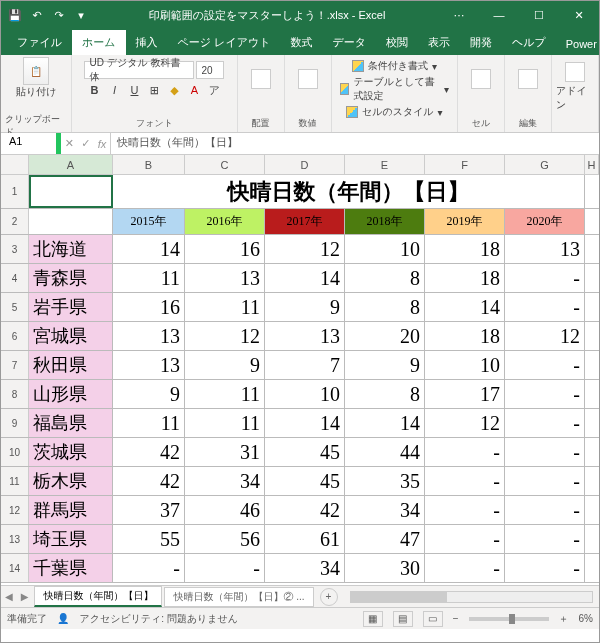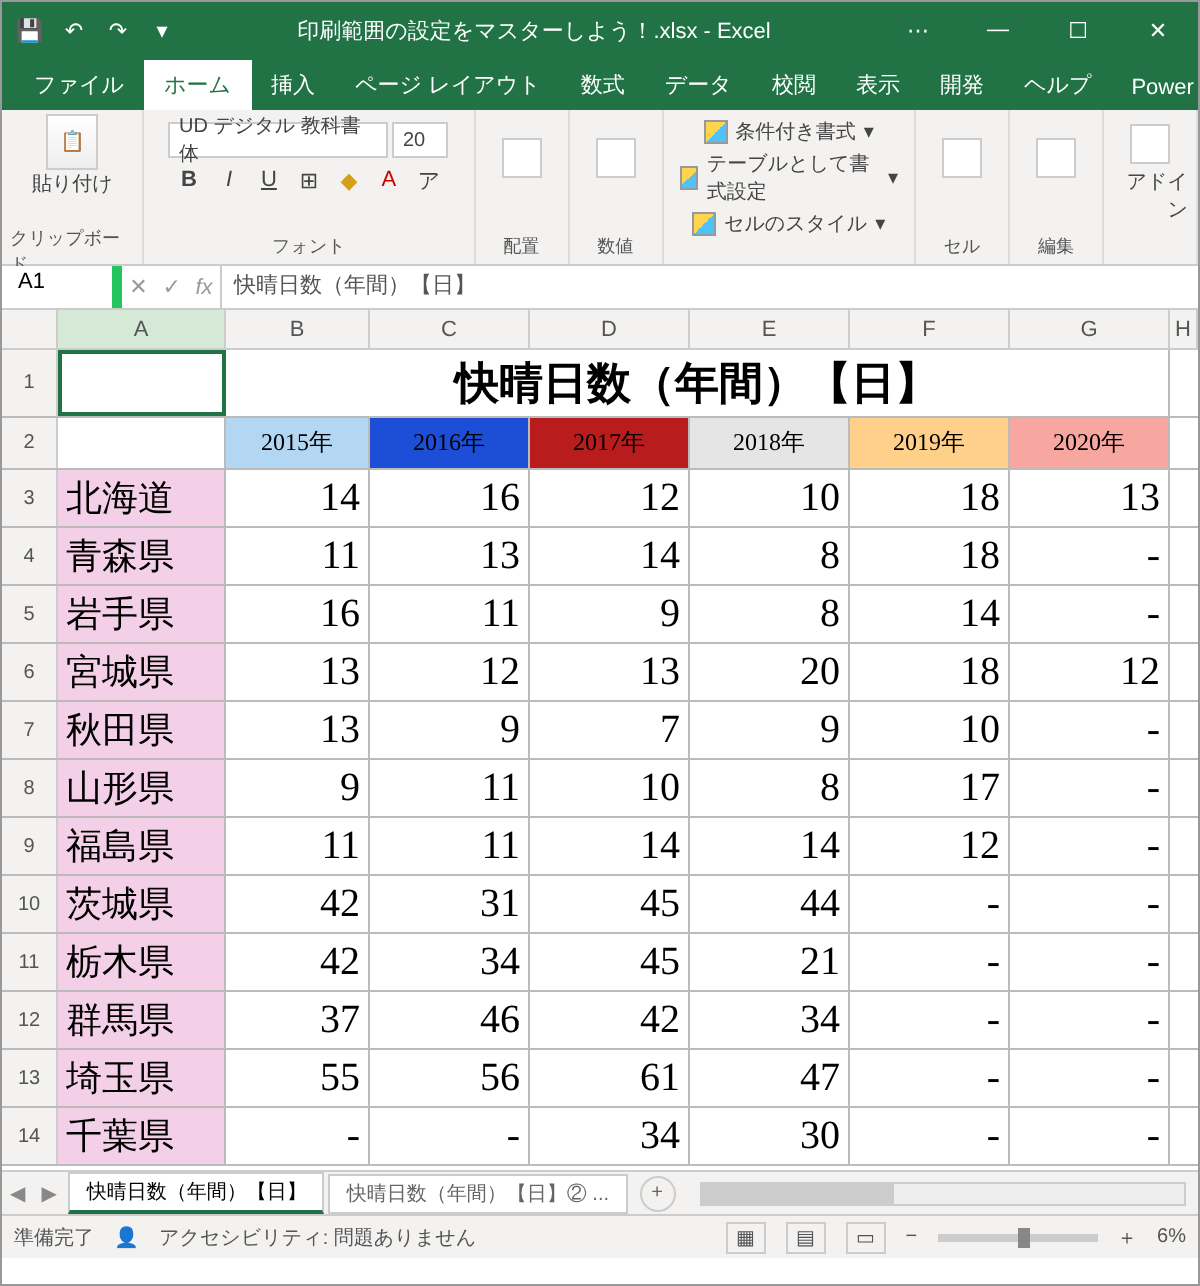--- a/index.html
+++ b/index.html
@@ -21,21 +21,21 @@
 
 .ribbon { background: #f3f2f1; height: 78px; display: flex; font-size: 10px; border-bottom: 1px solid #ccc; }
 .group { border-right: 1px solid #ddd; display: flex; flex-direction: column; align-items: center; padding: 2px 4px 0; }
 .group .ctl { flex: 1; display: flex; flex-direction: column; align-items: center; justify-content: center; color: #444; }
 .group .lbl { font-size: 9px; color: #555; padding: 2px 0; margin-top: 12px; }
 .clip-icon { width: 26px; height: 28px; border: 1px solid #ccc; background: linear-gradient(#fff,#eee); display:flex; align-items:center; justify-content:center; }
 .font-ctrls { display: flex; flex-direction: column; gap: 2px; }
 .font-row { display: flex; gap: 2px; align-items: center; }
 .fbox { border: 1px solid #ccc; background: #fff; font-size: 10px; padding: 1px 4px; height: 18px; display:flex; align-items:center; }
 .ibtn { width: 18px; height: 18px; border: 1px solid transparent; display:flex; align-items:center; justify-content:center; font-size: 11px; cursor:pointer; color:#444; }
-.placeholder-group { display:flex; flex-direction:column; align-items:center; justify-content:center; color:#555; font-size:10px; width:38px;text-align:right; }
+.placeholder-group { display:flex; flex-direction:column; align-items:center; justify-content:center; color:#555; font-size:10px; width:38px; }
 .placeholder-group .gicon { width:20px; height:20px; background:#fff; border:1px solid #ccc; margin-bottom:2px; }
 .styles-list { display:flex; flex-direction:column; font-size:10px; gap:2px; color:#333; padding:2px 4px; }
 .styles-list div { display:flex; align-items:center; gap:4px; }
 .styles-list .swatch { width:12px; height:12px; border:1px solid #999; background: linear-gradient(135deg,#ffd54f 50%,#4fc3f7 50%); }
 
 
 .formulabar { height: 22px; display: flex; border-bottom: 1px solid #ccc; font-size: 11px; }
 .namebox { width: 60px; border-right: 5px solid #22c55e; padding: 2px 8px; background:#fff; }
 .fxbtns { width: 50px; display:flex; align-items:center; justify-content:space-around; color:#999; border-right:1px solid #ccc; }
 .formula-input { flex:1; padding: 2px 6px; color:#555; background:#fff; }
@@ -52,21 +52,21 @@
 .cell { border-right:1px solid #bbb; font-size:18px; display:flex; align-items:center; padding: 0 4px; font-family: "UD Digi Kyokasho", serif; }
 .title-cell { font-size:22px; font-weight:bold; justify-content:center; }
 .yearhead { font-size:12px; justify-content:center; }
 .pref { background:#f4d0e8; font-size:18px; }
 .val { justify-content:flex-end; font-family: "Century", serif; font-size:20px; }
 .selcell { outline:2px solid #217346; outline-offset:-2px; }
 
 
 .wA{width:84px}.wB{width:72px}.wC{width:80px}.wD{width:80px}.wE{width:80px}.wF{width:80px}.wG{width:80px}
 
-.y15{background:#b3d7f2}.y16{background:#1d4ed8}.y17{background:#b91c1c}.y18{background:#e5e5e5}.y19{background:#ffd08a}.y20{background:#f8a7a0}
+.y15{background:#b3d7f2}.y16{background:#bef264}.y17{background:#b91c1c}.y18{background:#4d7c0f}.y19{background:#ffd08a}.y20{background:#f8a7a0}
 
 
 .sheettabs { height:22px; background:#f3f2f1; border-top:1px solid #ccc; display:flex; align-items:center; font-size:10px; }
 .sheettabs .nav { padding:0 4px; color:#888; }
 .sheettabs .tab { padding:2px 8px; border:1px solid #ccc; background:#fff; margin-left:2px; border-bottom:2px solid #217346; cursor:pointer; }
 .sheettabs .tab.inactive { border-bottom:1px solid #ccc; color:#666; }
 .sheettabs .plus { width:18px; height:18px; border:1px solid #ccc; border-radius:50%; display:flex; align-items:center; justify-content:center; margin-left:6px; color:#666; cursor:pointer; }
 .hscroll { flex:1; margin:0 6px; height:12px; background:#eee; border:1px solid #ccc; position:relative; }
 .hscroll .thumb { position:absolute; left:0; width:40%; height:100%; background:#ccc; }
 
@@ -302,21 +302,21 @@
         <div class="cell wE val">44</div>
         <div class="cell wF val">-</div>
         <div class="cell wG val">-</div>
       </div>
       <div class="row" style="height: 29px;">
         <div class="rh">11</div>
         <div class="cell wA pref">栃木県</div>
         <div class="cell wB val">42</div>
         <div class="cell wC val">34</div>
         <div class="cell wD val">45</div>
-        <div class="cell wE val">21</div>
+        <div class="cell wE val">35</div>
         <div class="cell wF val">-</div>
         <div class="cell wG val">-</div>
       </div>
       <div class="row" style="height: 29px;">
         <div class="rh">12</div>
         <div class="cell wA pref">群馬県</div>
         <div class="cell wB val">37</div>
         <div class="cell wC val">46</div>
         <div class="cell wD val">42</div>
         <div class="cell wE val">34</div>

